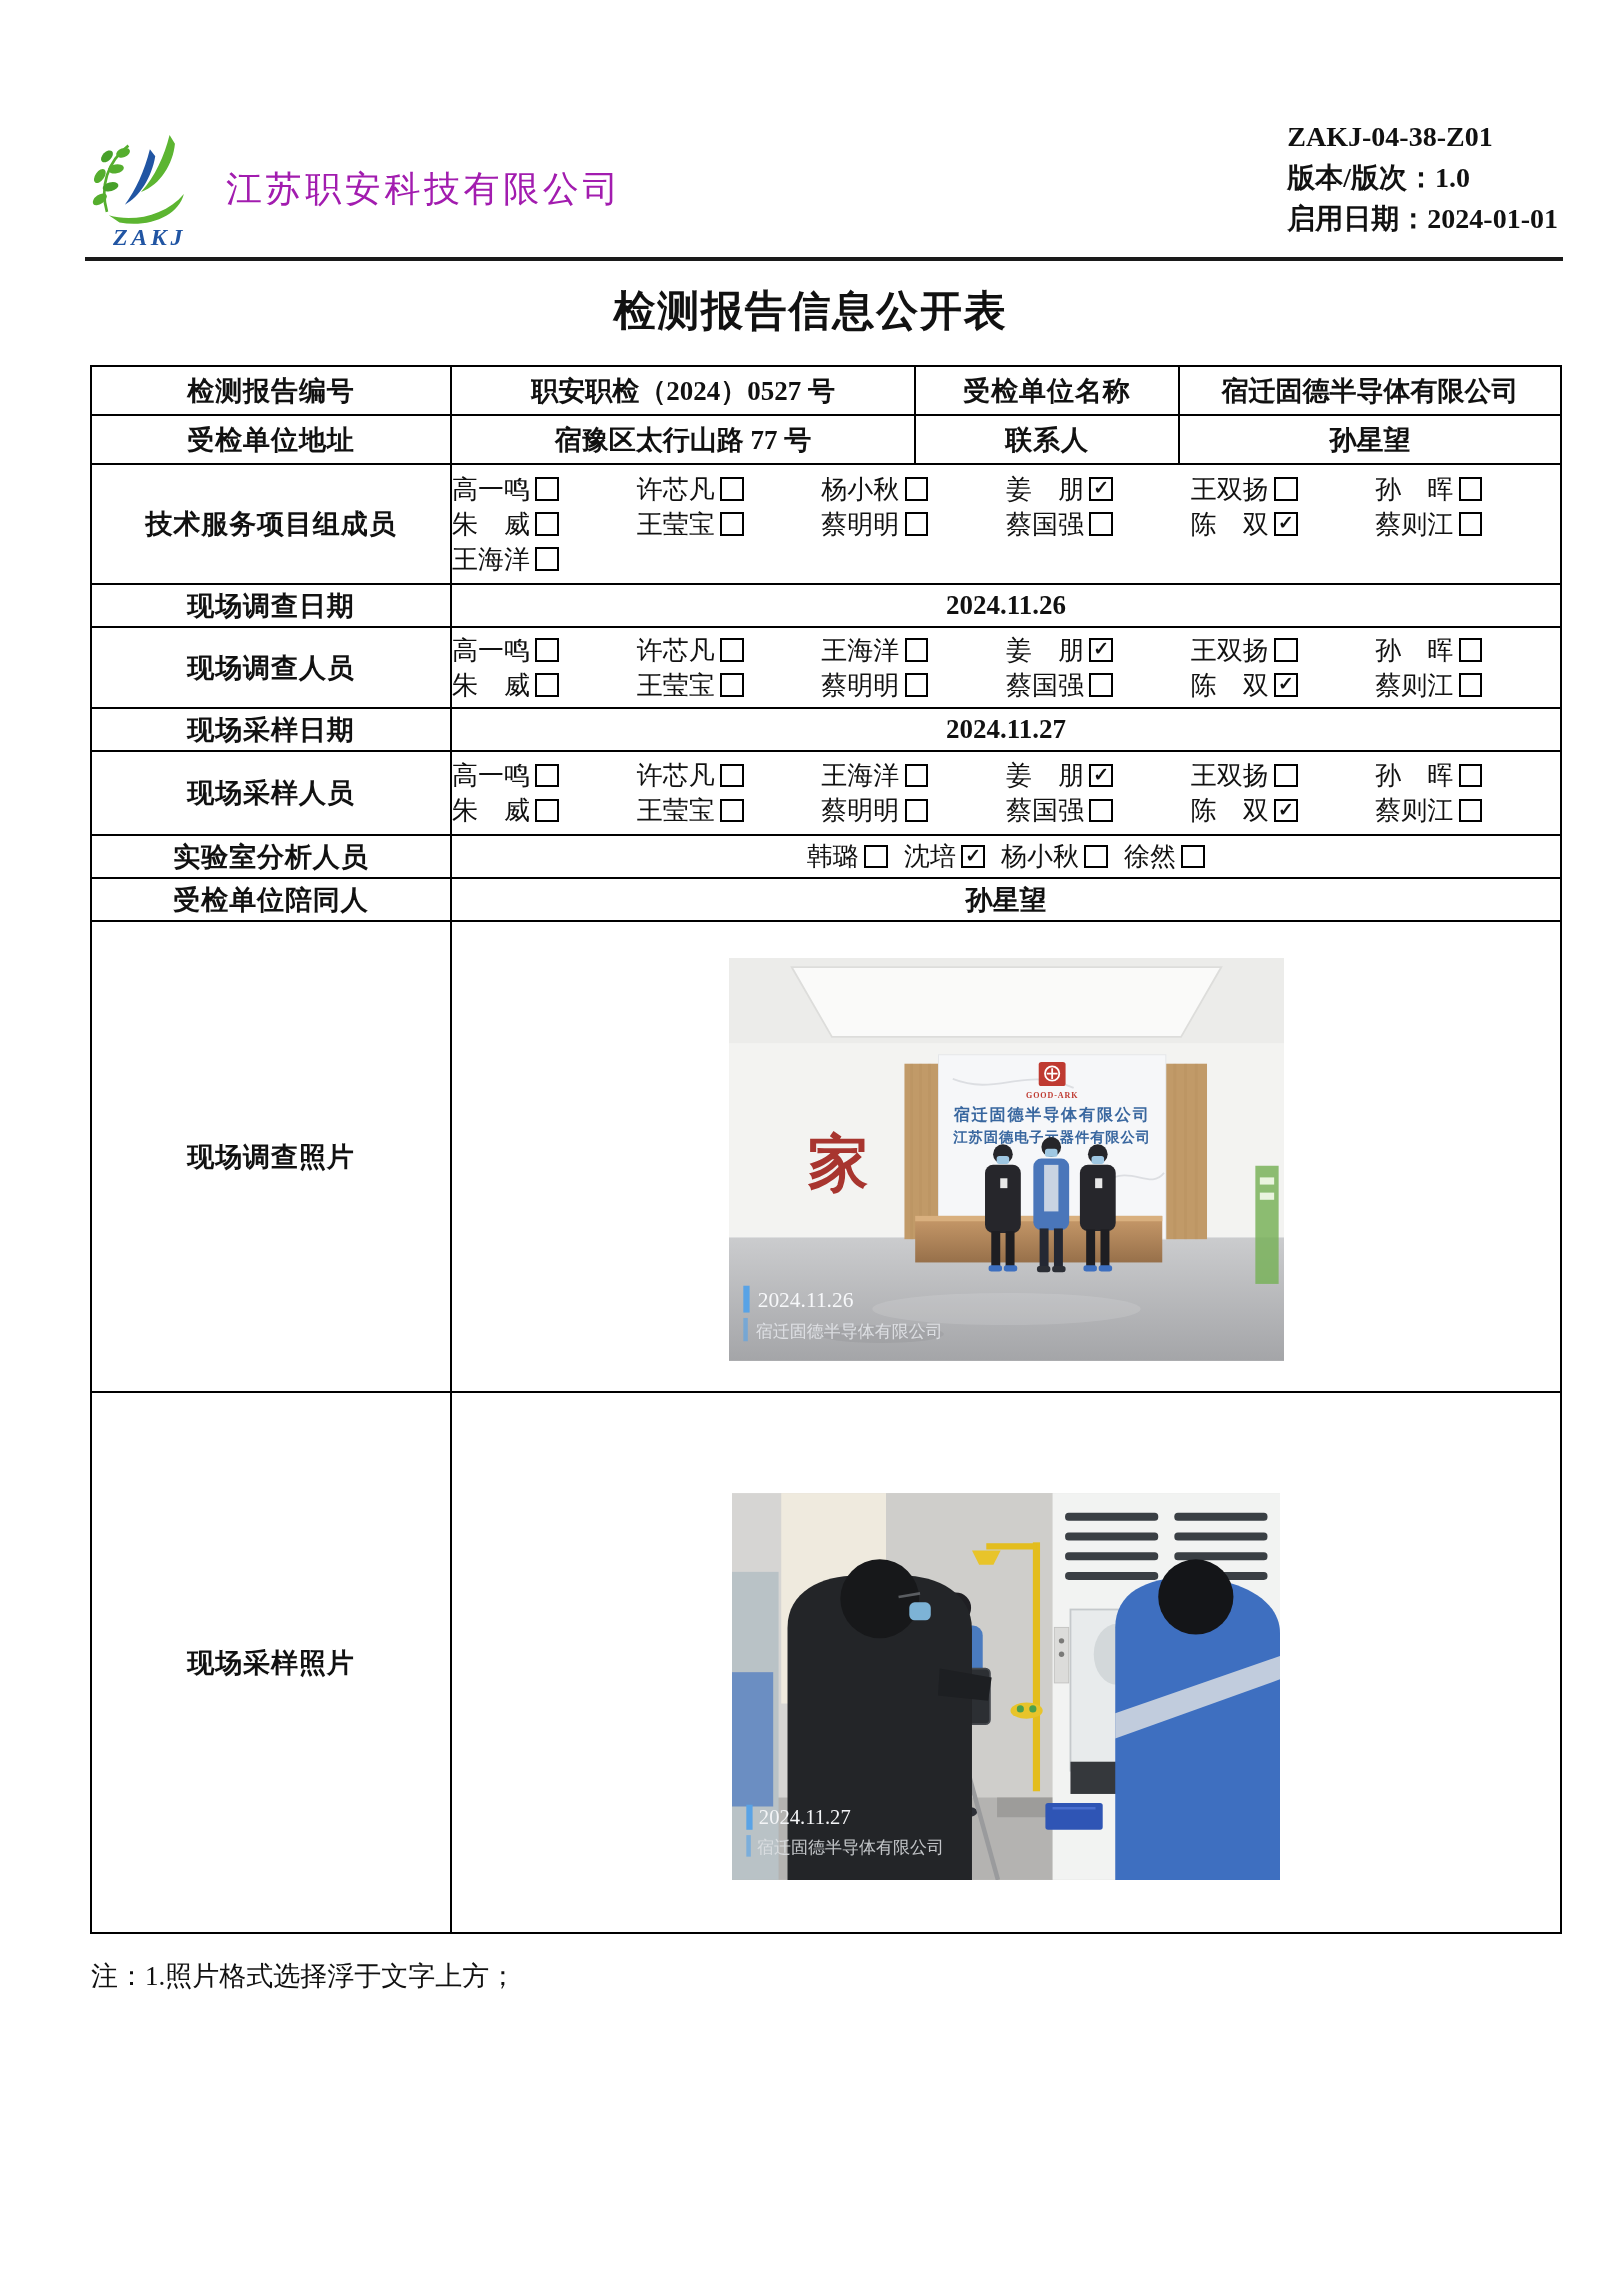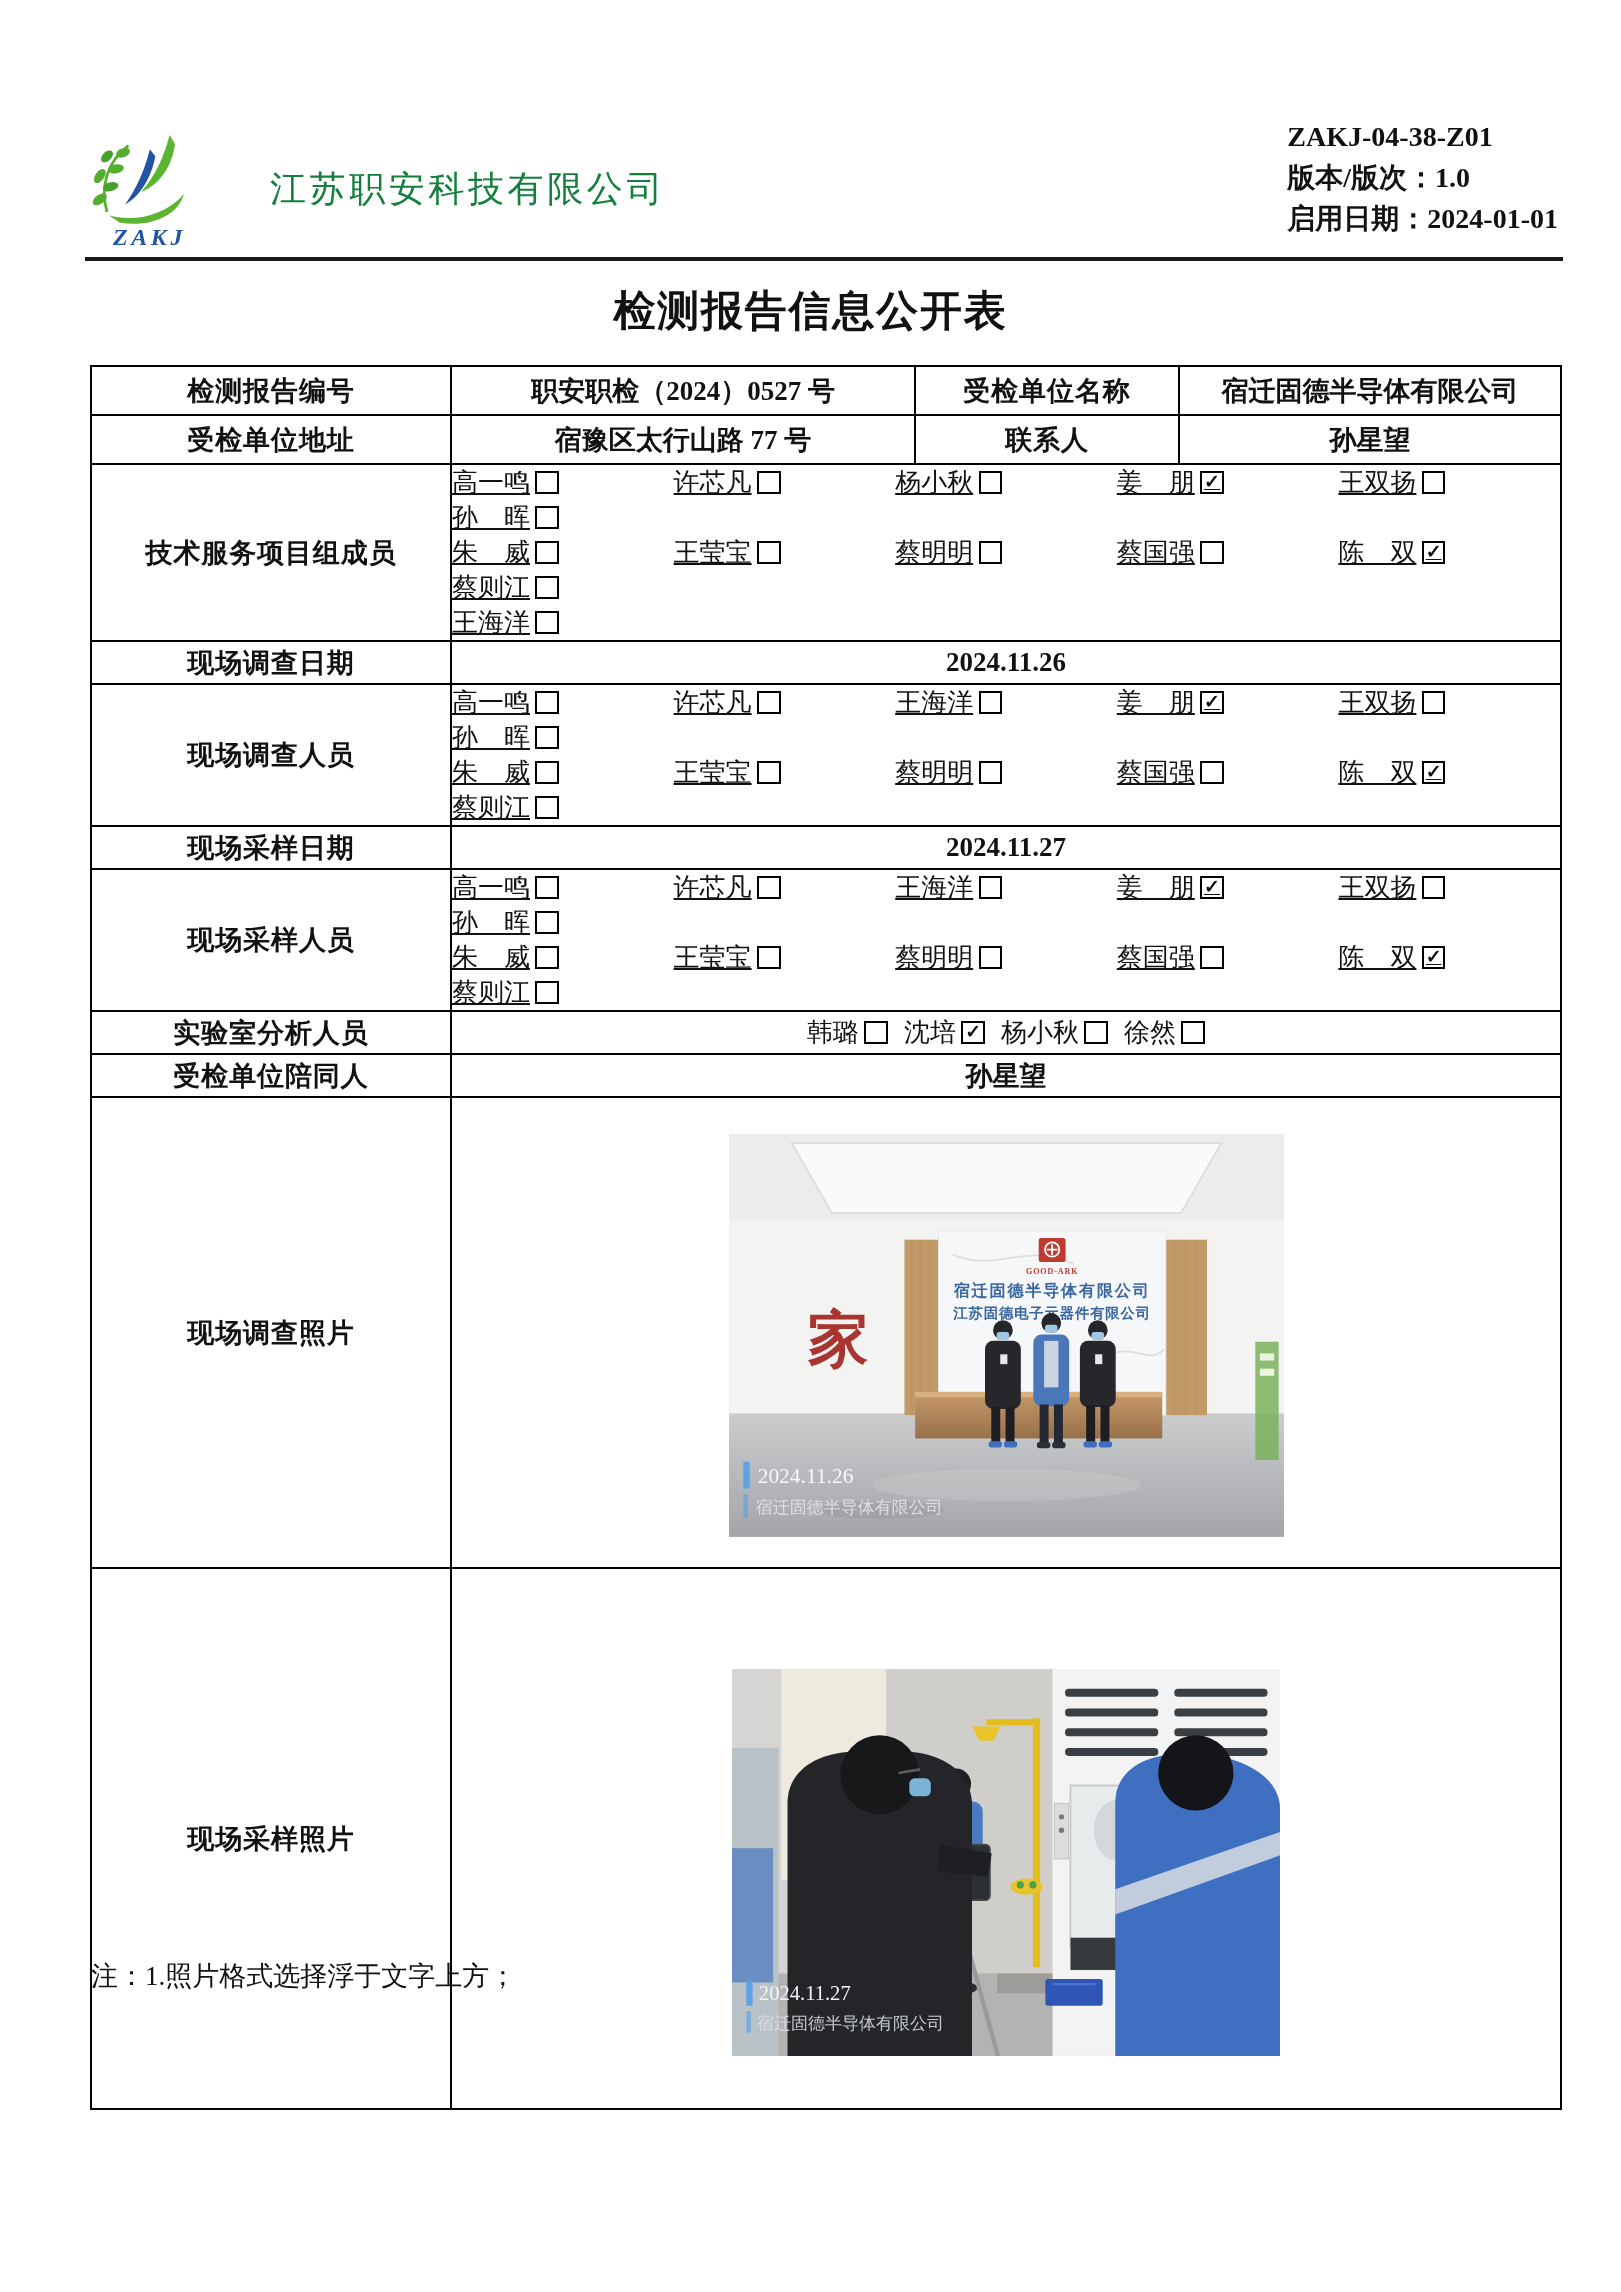--- a/index.html
+++ b/index.html
@@ -4,38 +4,38 @@
 <style>
   html,body{margin:0;padding:0;background:#888;}
   .page{
     position:relative;width:1621px;height:2293px;background:#ffffff;
     font-family:"Liberation Serif","DejaVu Serif",serif;color:#111;overflow:hidden;
   }
   
   .logo-wrap{position:absolute;left:73px;top:124px;width:152px;height:113px;}
   .logo-zakj{position:absolute;left:113px;top:224px;font-style:italic;font-weight:bold;
     font-size:24px;letter-spacing:3.6px;color:#2155a3;}
-  .company-name{position:absolute;left:226px;top:165px;font-size:36px;letter-spacing:3.6px;color:#15803d;margin-left:44px;}
+  .company-name{position:absolute;left:226px;top:165px;font-size:36px;letter-spacing:3.6px;color:#a21caf;}
   .doc-info{position:absolute;right:63px;top:116px;text-align:left;font-size:28px;
     font-weight:bold;line-height:41px;color:#111;}
   .head-rule{position:absolute;left:85px;top:257px;width:1478px;height:3.6px;background:#1a1a1a;}
   
   .page-title{position:absolute;left:0;top:283px;width:100%;text-align:center;
     font-size:42px;font-weight:bold;letter-spacing:1.8px;}
   
   .tbl-wrap{position:absolute;left:90px;top:365px;}
   table.report{border-collapse:collapse;table-layout:fixed;width:1470px;padding-left:20px;}
   table.report td{border:2.7px solid #000;padding:0;vertical-align:middle;font-size:27px;}
   td.lbl{font-weight:bold;text-align:center;letter-spacing:0.9px;}
   td.val{text-align:center;font-weight:bold;}
   .h1{height:47px}.h3{height:118px}.h4{height:41px}.h5{height:79px}.h7{height:82px}
   .h8{height:41px}.h9{height:41px}.h10{height:469px}.h11{height:539px}
   
   .check-cell{padding:5.4px 9px 5.4px 14.3px;}
-  .check-line{display:grid;grid-template-columns:repeat(5,1fr);align-items:center;text-decoration:underline;}
+  .check-line{display:grid;grid-template-columns:repeat(6,1fr);align-items:center;}
   .person{white-space:pre;font-size:26px;display:flex;align-items:center;}
   .pname{white-space:pre;}
   .box{display:inline-block;width:19.7px;height:19.7px;border:2.7px solid #000;margin-left:5.4px;
     line-height:18px;text-align:center;font-size:19px;font-weight:bold;flex:none;}
   .lab-line{display:flex;justify-content:center;gap:16px;}
   
   .photo{display:block;margin:0 auto;}
   .photo-survey{margin-top:36px;}
   .photo-sampling{margin-top:100px;}
   

